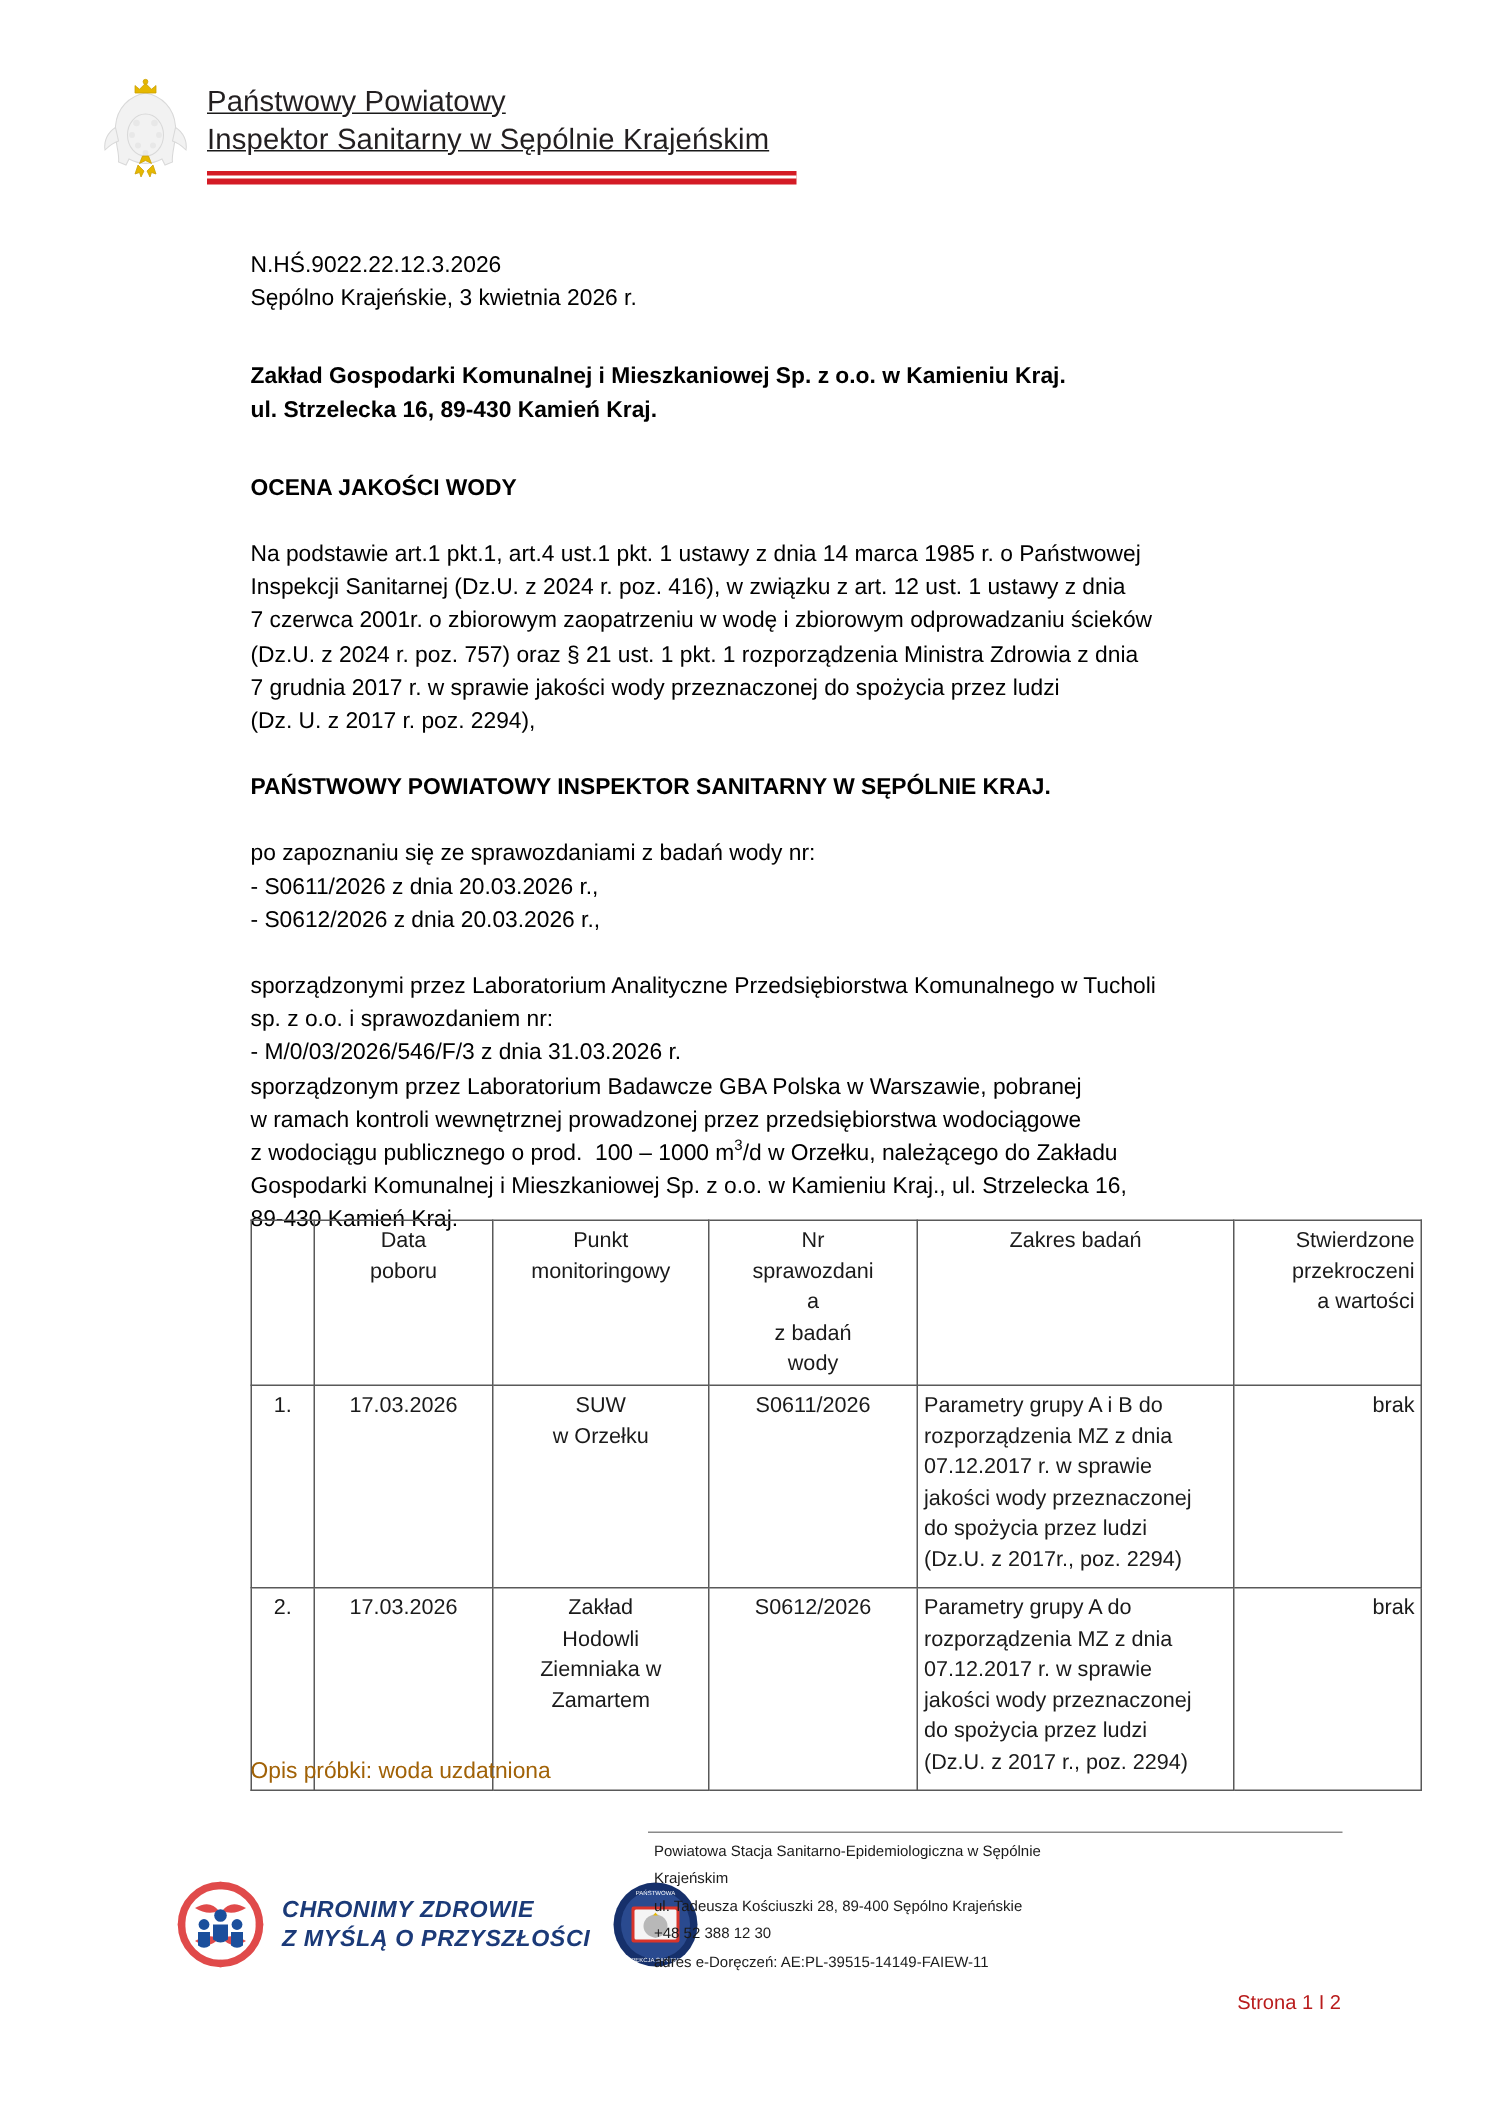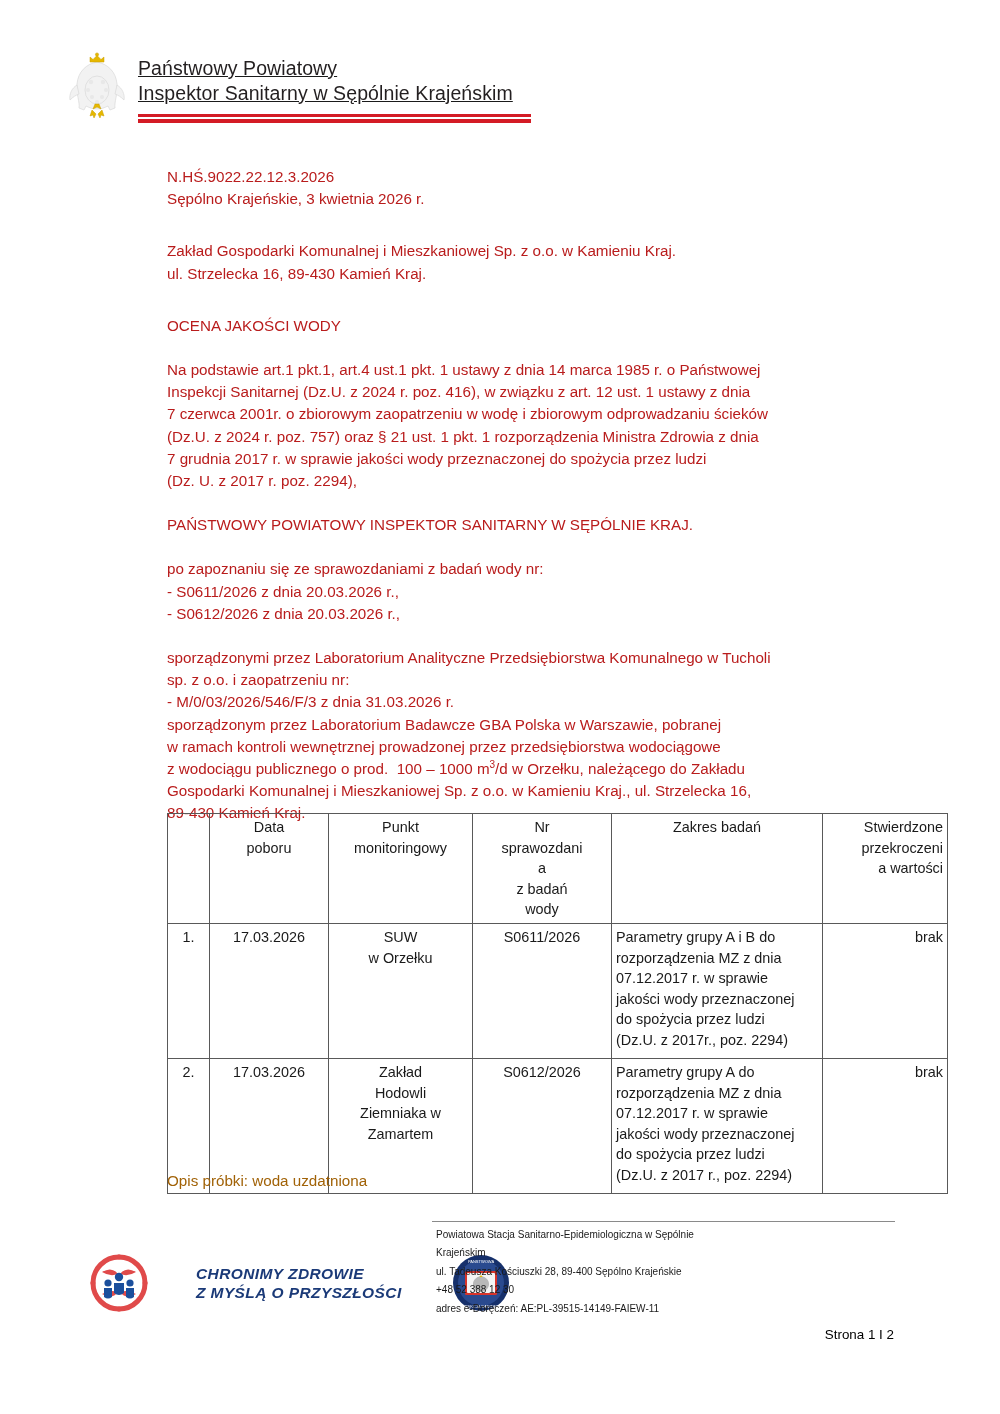--- a/index.html
+++ b/index.html
@@ -61,24 +61,24 @@
   
   .page-body {
     position: absolute;
     left: 167px;
     top: 166px;
     width: 730px;
   }
   .ptext {
     font-size: 15.2px;
     line-height: 22.2px;
-    color: #b91c1c;
+    color: #000000;
     white-space: pre-wrap;
   }
-  .ptext.bold { font-weight: normal; }
+  .ptext.bold { font-weight: bold; }
   .gap-md { height: 22px; }
   .gap-lg { height: 30px; }
   .sup { font-size: 10px; vertical-align: super; line-height: 0; }
 
   
   .result-table {
     position: absolute;
     left: 167px;
     top: 813px;
     width: 726px;
@@ -132,31 +132,30 @@
     line-height: 18.4px;
     color: #1a1a1a;
   }
   .page-num {
     position: absolute;
     left: 700px;
     top: 1327px;
     width: 194px;
     text-align: right;
     font-size: 13.4px;
-    color: #000000;
+    color: #b91c1c;
   }
 
   
   .footer-logos {
     position: absolute;
-    left: 88px;
+    left: 116px;
     top: 1252px;
     display: flex;
     align-items: center;
-    gap: 36px;
   }
   .logo-health { width: 62px; height: 62px; flex: 0 0 62px; }
   .logo-slogan {
     margin-left: 10px;
     font-size: 15.5px;
     font-weight: bold;
     font-style: italic;
     line-height: 19px;
     color: #1b3a78;
     letter-spacing: 0.4px;
@@ -221,21 +220,21 @@
   <div class="gap-md"></div>
   <div class="ptext bold">PAŃSTWOWY POWIATOWY INSPEKTOR SANITARNY W SĘPÓLNIE KRAJ.</div>
 
   <div class="gap-md"></div>
   <div class="ptext">po zapoznaniu się ze sprawozdaniami z badań wody nr:</div>
   <div class="ptext">- S0611/2026 z dnia 20.03.2026 r.,</div>
   <div class="ptext">- S0612/2026 z dnia 20.03.2026 r.,</div>
 
   <div class="gap-md"></div>
   <div class="ptext">sporządzonymi przez Laboratorium Analityczne Przedsiębiorstwa Komunalnego w Tucholi
-sp. z o.o. i zaopatrzeniu nr:</div>
+sp. z o.o. i sprawozdaniem nr:</div>
   <div class="ptext">- M/0/03/2026/546/F/3 z dnia 31.03.2026 r.</div>
   <div class="ptext"><span>sporządzonym przez Laboratorium Badawcze GBA Polska w Warszawie, pobranej
 w ramach kontroli wewnętrznej prowadzonej przez przedsiębiorstwa wodociągowe
 z wodociągu publicznego o prod.  100 – 1000 m</span><span class="sup">3</span><span>/d w Orzełku, należącego do Zakładu
 Gospodarki Komunalnej i Mieszkaniowej Sp. z o.o. w Kamieniu Kraj., ul. Strzelecka 16,
 89-430 Kamień Kraj.</span></div>
 </div>
 
 <table class="result-table">
   <thead>

